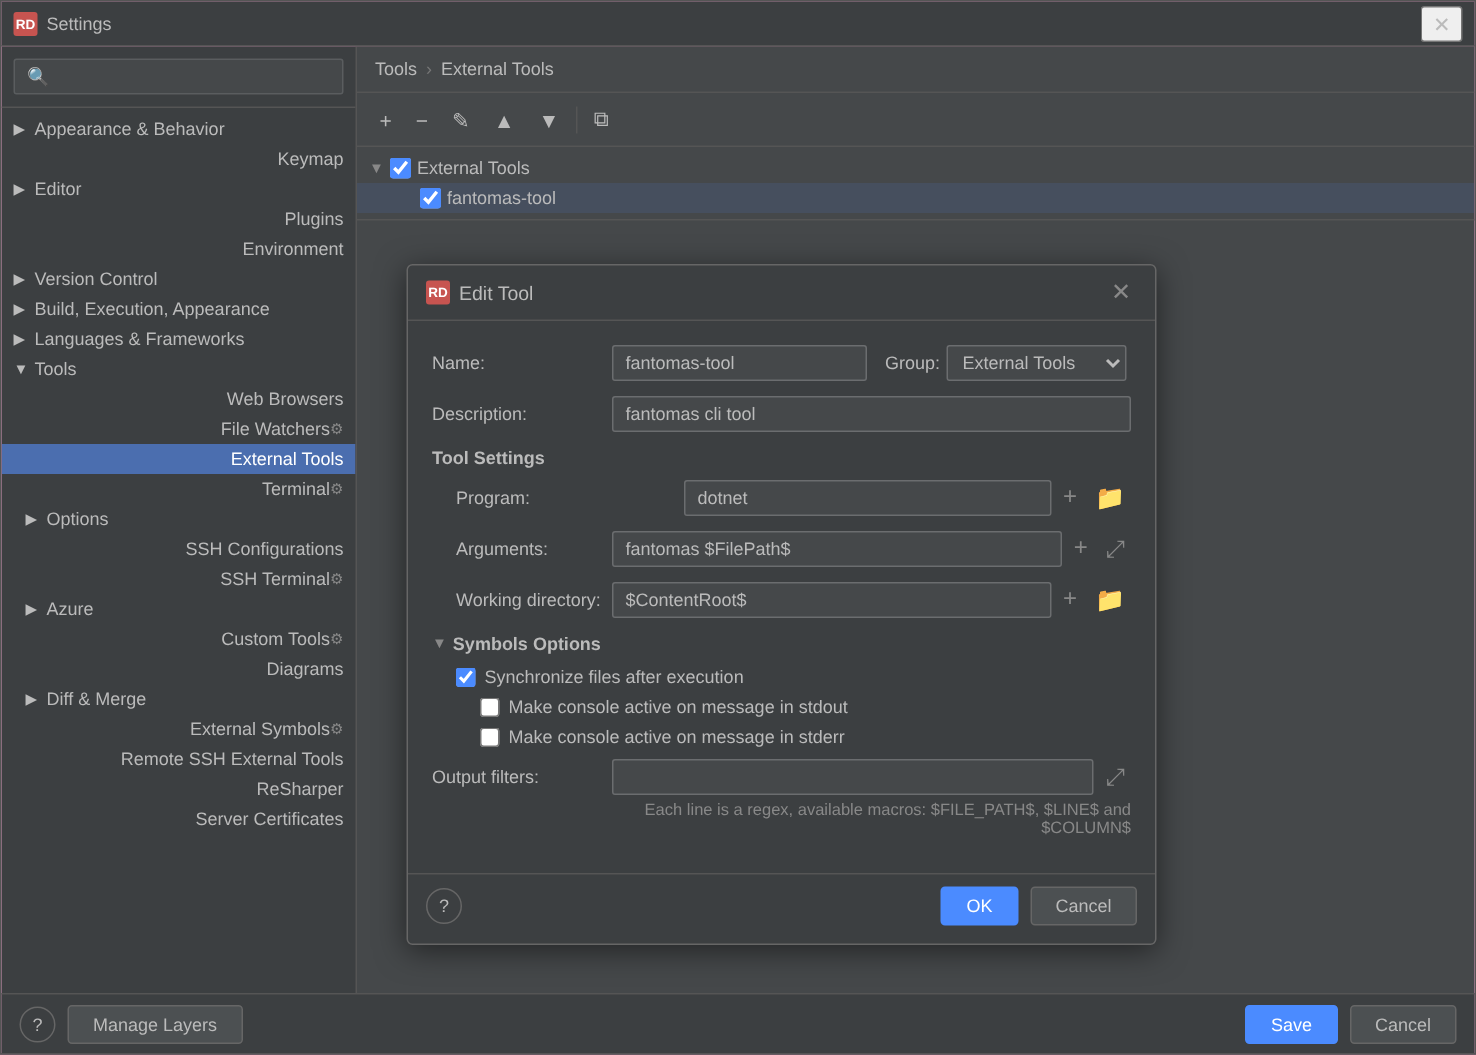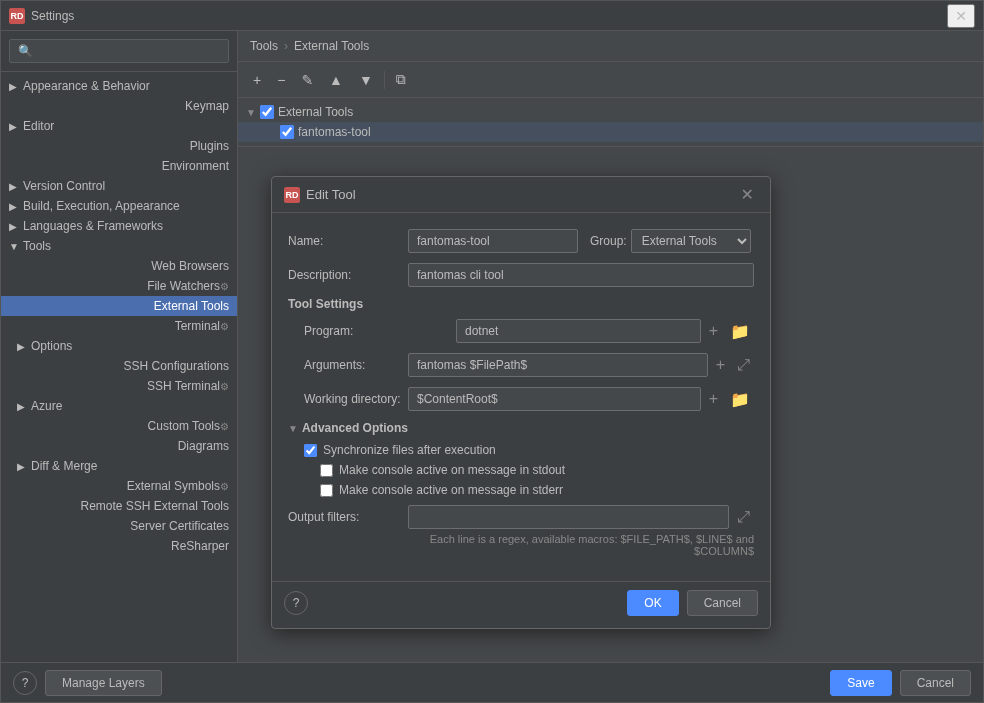--- a/index.html
+++ b/index.html
@@ -203,25 +203,25 @@
         <div class="sidebar-item sidebar-child">
           <span class="label">External Symbols</span>
           <span class="badge">⚙</span>
         </div>
 
         <div class="sidebar-item sidebar-child">
           <span class="label">Remote SSH External Tools</span>
         </div>
 
         <div class="sidebar-item sidebar-child">
+          <span class="label">ReSharper</span>
+        </div>
+
+        <div class="sidebar-item sidebar-child">
           <span class="label">Server Certificates</span>
-        </div>
-
-        <div class="sidebar-item sidebar-child">
-          <span class="label">ReSharper</span>
         </div>
 
       </div>
     </div>
 
     <div class="right-panel">
       <div class="breadcrumb">
         <span>Tools</span>
         <span class="breadcrumb-sep">›</span>
         <span>External Tools</span>
@@ -296,21 +296,21 @@
           <span class="form-label" style="padding-left:16px;">Working directory:</span>
           <div class="form-row-with-btn" style="flex:1;">
             <input class="form-input" type="text" value="$ContentRoot$" style="flex: 1 1 0%;">
             <button class="form-icon-btn">+</button>
             <button class="form-icon-btn">📁</button>
           </div>
         </div>
 
         <div class="section-header">
           <span class="arrow">▼</span>
-          <span class="label">Advanced Options</span>
+          <span class="label">Symbols Options</span>
         </div>
 
         <div class="checkbox-row">
           <input type="checkbox" checked="" style="">
           <span class="checkbox-label">Synchronize files after execution</span>
         </div>
         <div class="checkbox-row2">
           <input type="checkbox" style="">
           <span class="checkbox-label">Make console active on message in stdout</span>
         </div>

